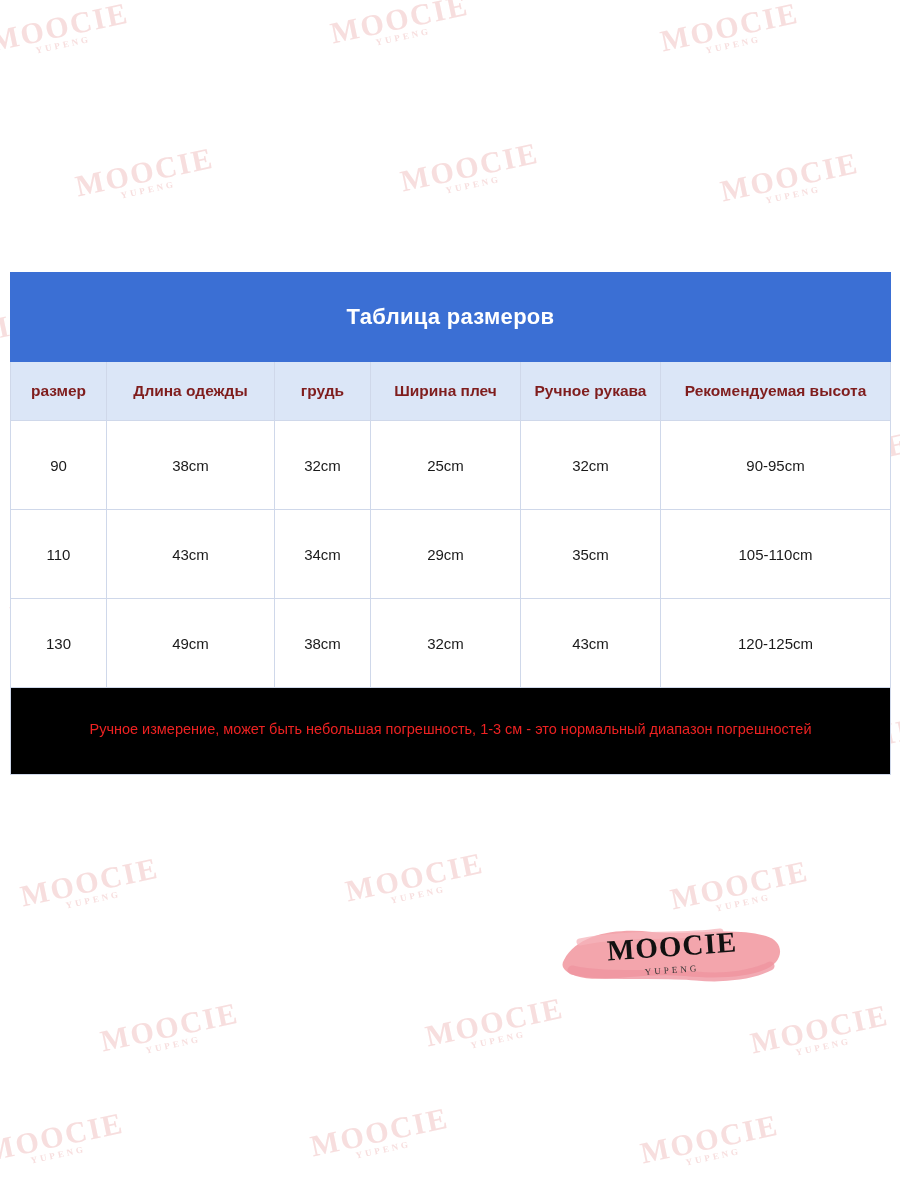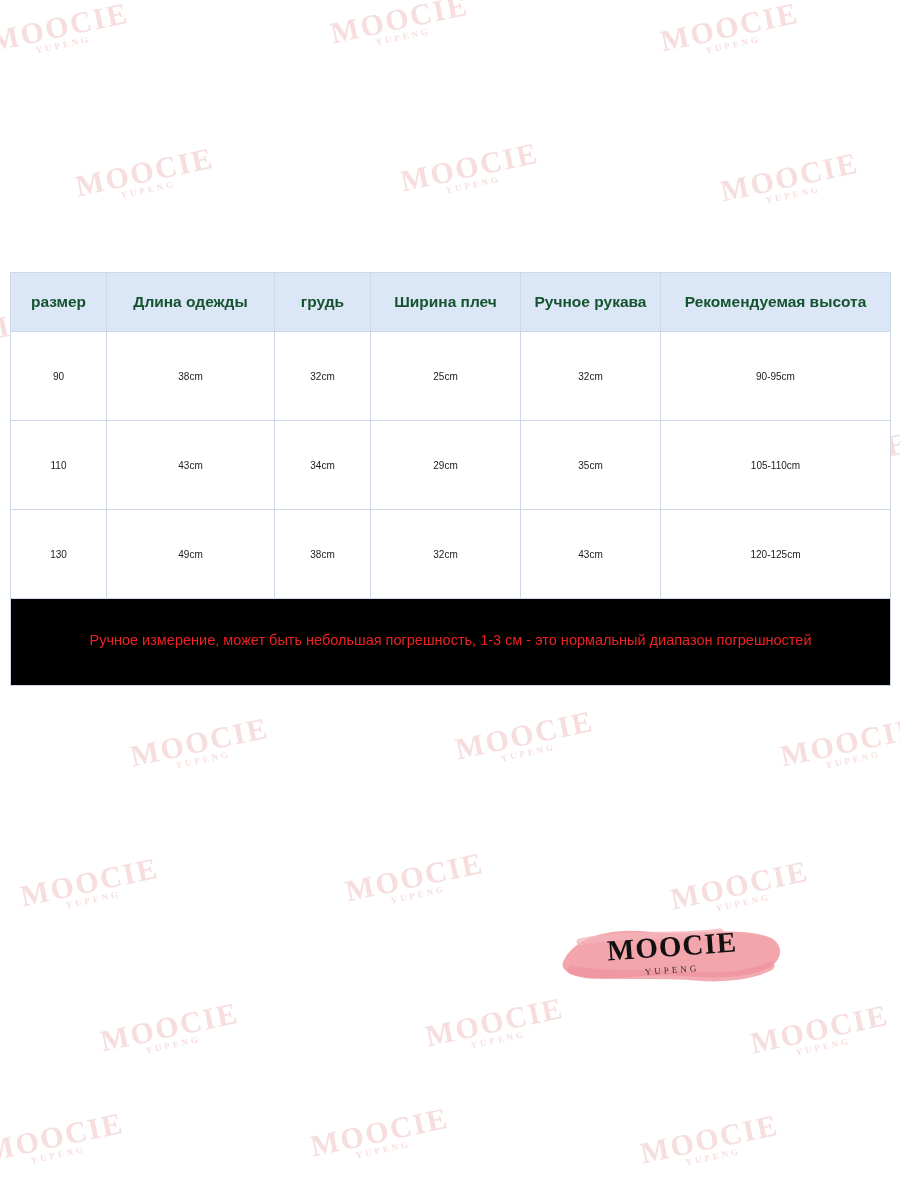--- a/index.html
+++ b/index.html
@@ -73,27 +73,27 @@
     font-weight: bold;
     height: 86px;
     border: 1px solid #3b6fd4;
     letter-spacing: .3px;
   }
   tr.head-row th {
     background: #dbe6f7;
     font-size: 15.5px;
     font-weight: bold;
     height: 58px;
-    color: #14532d;
+    color: #7f1d1d;
     padding: 0 4px;
   }
   tr.data-row td {
     height: 86px;
     background: #ffffff;
-    font-size: 10px;
+    font-size: 15px;
   }
   tr.data-row.alt td {
     background: #dce6f7;
   }
   tr.note-row td {
     background: #000000;
     color: #ee2222;
     font-size: 14.5px;
     line-height: 26px;
     padding: 10px 14px 14px 14px;
@@ -266,20 +266,23 @@
   <table class="size-table">
     <colgroup>
       <col class="c0">
         <col class="c1">
         <col class="c2">
         <col class="c3">
         <col class="c4">
         <col class="c5">
     </colgroup>
     <tbody>
+      <tr class="title-row">
+        <th colspan="6">Таблица размеров</th>
+      </tr>
       <tr class="head-row">
         <th>размер</th>
         <th>Длина одежды</th>
         <th>грудь</th>
         <th>Ширина плеч</th>
         <th>Ручное рукава</th>
         <th>Рекомендуемая высота</th>
       </tr>
 
       <tr class="data-row">

